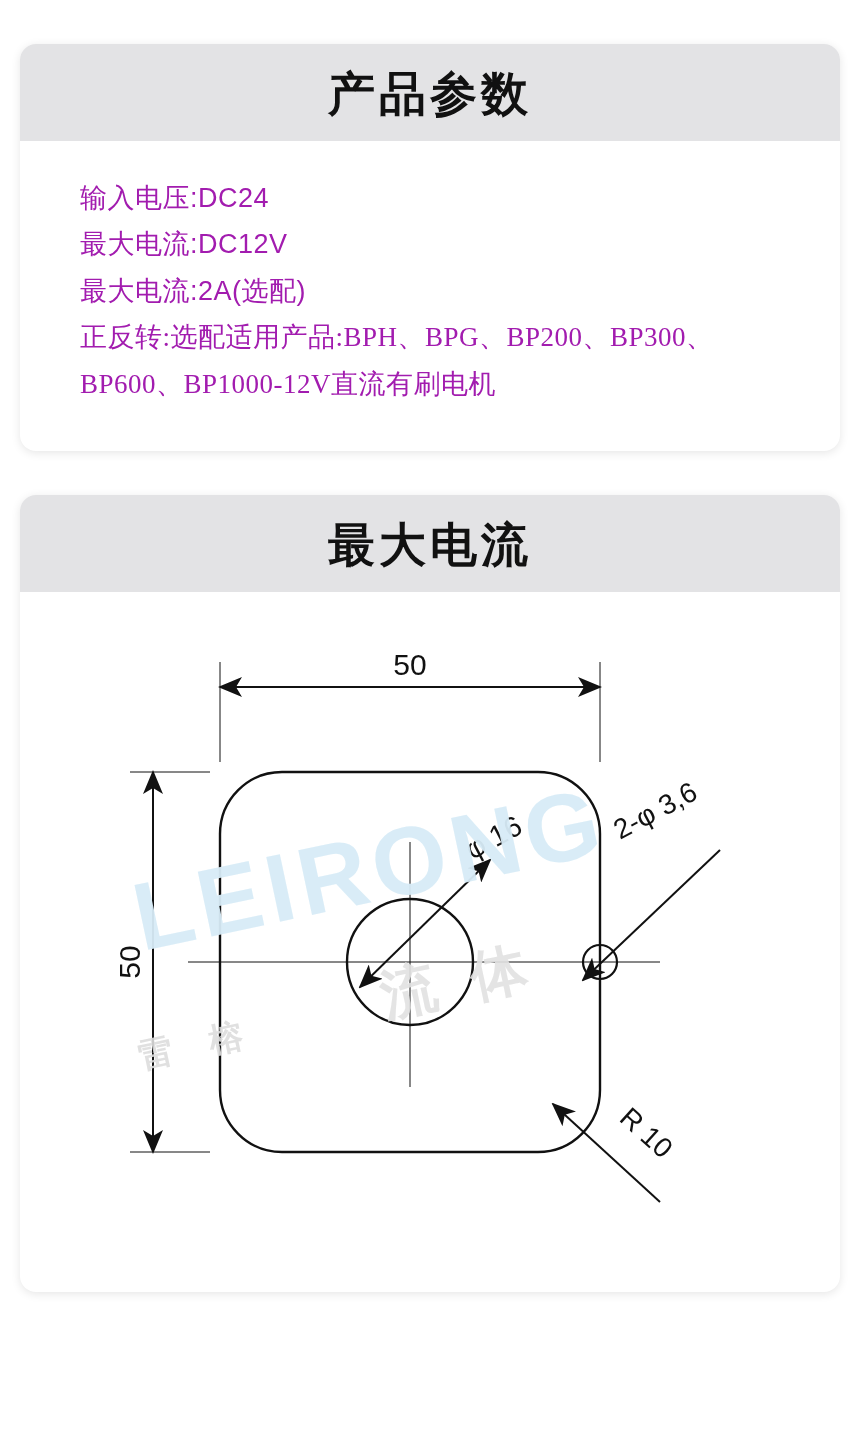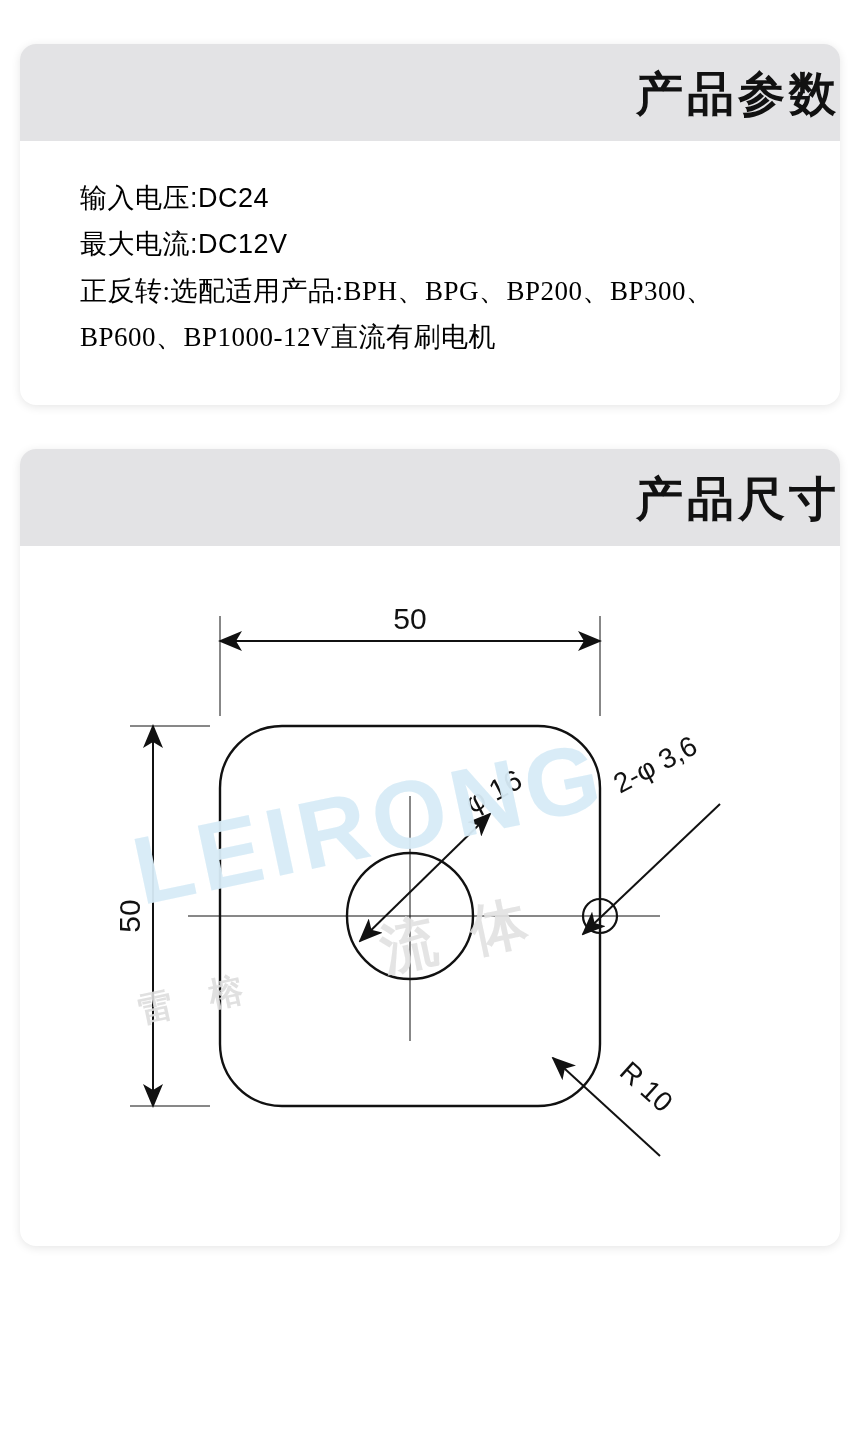--- a/index.html
+++ b/index.html
@@ -25,37 +25,37 @@
     gap: 44px;
   }
   .card {
     background: #ffffff;
     border-radius: 16px;
     box-shadow: 0 2px 10px rgba(0,0,0,0.10);
     overflow: hidden;
   }
   .card-header {
     background: #e3e3e5;
-    text-align: right;
+    text-align: center;
     padding: 26px 0 24px 0;
   }
   .card-header .title {
     font-size: 47px;
     font-weight: bold;
     letter-spacing: 4px;
     color: #111111;
     line-height: 1;
   }
   .card-body {
     padding: 34px 60px 44px 60px;
   }
   .spec-line {
     font-size: 27px;
     line-height: 1.72;
-    color: #000000;
+    color: #a21caf;
     letter-spacing: 0.5px;
   }
   .spec-line.wrap {
     white-space: normal;
     font-family: Liberation Serif, serif;
   }
 
   
   .draw-body {
     padding: 0;
@@ -121,27 +121,28 @@
 
 <div class="page">
 
   <div class="card">
     <div class="card-header">
       <div class="title">产品参数</div>
     </div>
     <div class="card-body">
       <div class="spec-line">输入电压:DC24</div>
       <div class="spec-line">最大电流:DC12V</div>
+      <div class="spec-line">最大电流:2A(选配)</div>
       <div class="spec-line wrap">正反转:选配适用产品:BPH、BPG、BP200、BP300、BP600、BP1000-12V直流有刷电机</div>
     </div>
   </div>
 
   <div class="card">
     <div class="card-header">
-      <div class="title">产品尺寸</div>
+      <div class="title">最大电流</div>
     </div>
     <div class="card-body draw-body">
       <div class="draw-wrap">
 
         <div class="wm">
           <div class="wm-text">LEIRONG</div>
           <div class="wm-cn">雷 榕</div>
           <div class="wm-cn2">流 体</div>
         </div>
 

